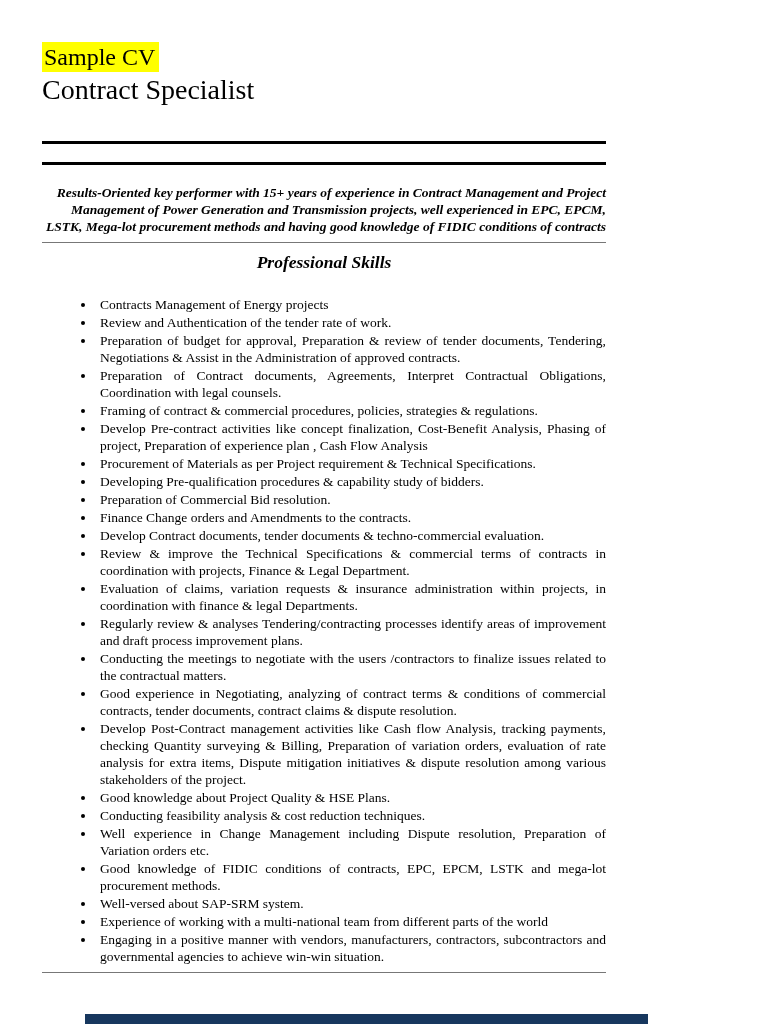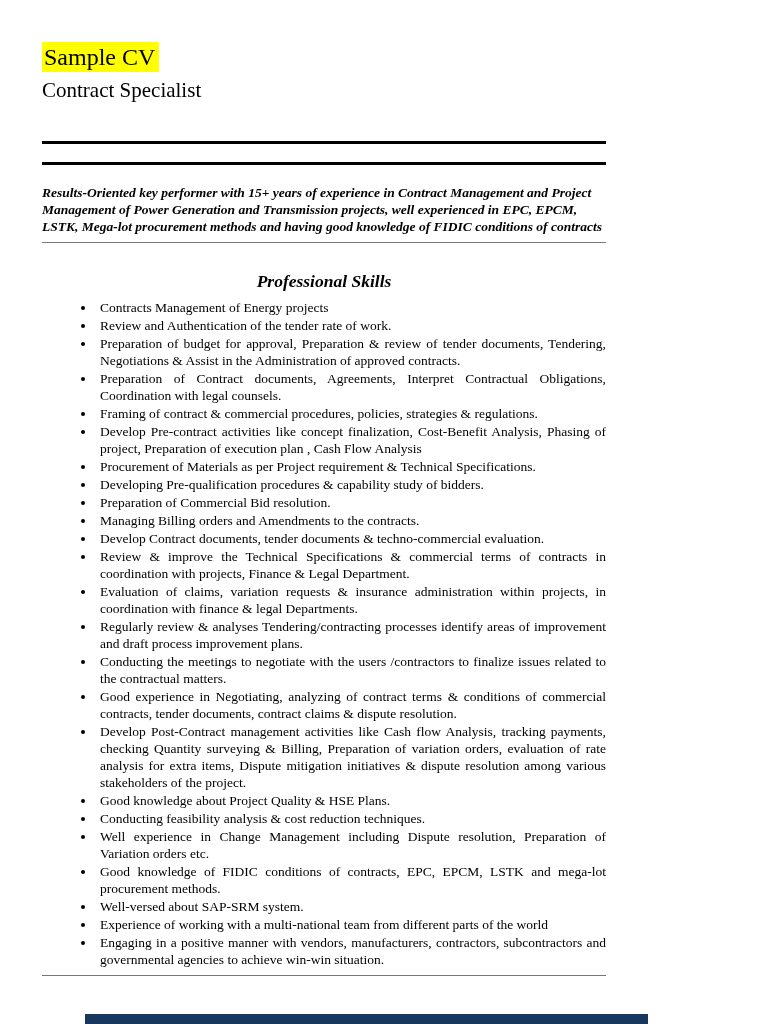--- a/index.html
+++ b/index.html
@@ -20,21 +20,21 @@
   }
   .sample-label {
     display: inline-block;
     background: #ffff00;
     font-size: 24px;
     font-weight: normal;
     line-height: 30px;
     padding: 0 4px 0 2px;
   }
   .doc-title {
-    font-size: 21px;
+    font-size: 28px;
     font-weight: normal;
     line-height: 30px;
     margin-top: 3px;
   }
   .rule-thick {
     height: 3px;
     background: #000;
     border: none;
   }
   .rule-thick.first { margin-top: 36px; }
@@ -43,33 +43,33 @@
     height: 1px;
     background: #777;
     border: none;
   }
   .summary {
     margin-top: 19px;
     font-weight: bold;
     font-style: italic;
     font-size: 13.5px;
     line-height: 17px;
-    text-align: left;
+    text-align: right;
   }
   .rule-after-summary { margin-top: 7px; }
   .section-heading {
-    margin-top: 28px;
+    margin-top: 9px;
     text-align: center;
     font-weight: bold;
     font-style: italic;
     font-size: 17.5px;
     line-height: 20px;
   }
   ul.skills-list {
-    margin-top: 8px;
+    margin-top: 24px;
     padding-left: 54px;
     list-style: disc outside;
   }
   ul.skills-list li {
     font-size: 13.5px;
     line-height: 17px;
     text-align: justify;
     padding-left: 4px;
     margin-bottom: 1px;
   }
@@ -104,25 +104,25 @@
   <hr class="rule-thin rule-after-summary">
 
   <h3 class="section-heading">Professional Skills</h3>
 
   <ul class="skills-list">
       <li>Contracts Management of Energy projects</li>
       <li>Review and Authentication of the tender rate of work.</li>
       <li>Preparation of budget for approval, Preparation &amp; review of tender documents, Tendering, Negotiations &amp; Assist in the Administration of approved contracts.</li>
       <li>Preparation of Contract documents, Agreements, Interpret Contractual Obligations, Coordination with legal counsels.</li>
       <li>Framing of contract &amp; commercial procedures, policies, strategies &amp; regulations.</li>
-      <li>Develop Pre-contract activities like concept finalization, Cost-Benefit Analysis, Phasing of project, Preparation of execution plan , Cash Flow Analysis</li>
+      <li>Develop Pre-contract activities like concept finalization, Cost-Benefit Analysis, Phasing of project, Preparation of experience plan , Cash Flow Analysis</li>
       <li>Procurement of Materials as per Project requirement &amp; Technical Specifications.</li>
       <li>Developing Pre-qualification procedures &amp; capability study of bidders.</li>
       <li>Preparation of Commercial Bid resolution.</li>
-      <li>Managing Billing orders and Amendments to the contracts.</li>
+      <li>Finance Change orders and Amendments to the contracts.</li>
       <li>Develop Contract documents, tender documents &amp; techno-commercial evaluation.</li>
       <li>Review &amp; improve the Technical Specifications &amp; commercial terms of contracts in coordination with projects, Finance &amp; Legal Department.</li>
       <li>Evaluation of claims, variation requests &amp; insurance administration within projects, in coordination with finance &amp; legal Departments.</li>
       <li>Regularly review &amp; analyses Tendering/contracting processes identify areas of improvement and draft process improvement plans.</li>
       <li>Conducting the meetings to negotiate with the users /contractors to finalize issues related to the contractual matters.</li>
       <li>Good experience in Negotiating, analyzing of contract terms &amp; conditions of commercial contracts, tender documents, contract claims &amp; dispute resolution.</li>
       <li>Develop Post-Contract management activities like Cash flow Analysis, tracking payments, checking Quantity surveying &amp; Billing, Preparation of variation orders, evaluation of rate analysis for extra items, Dispute mitigation initiatives &amp; dispute resolution among various stakeholders of the project.</li>
       <li>Good knowledge about Project Quality &amp; HSE Plans.</li>
       <li>Conducting feasibility analysis &amp; cost reduction techniques.</li>
       <li>Well experience in Change Management including Dispute resolution, Preparation of Variation orders etc.</li>

